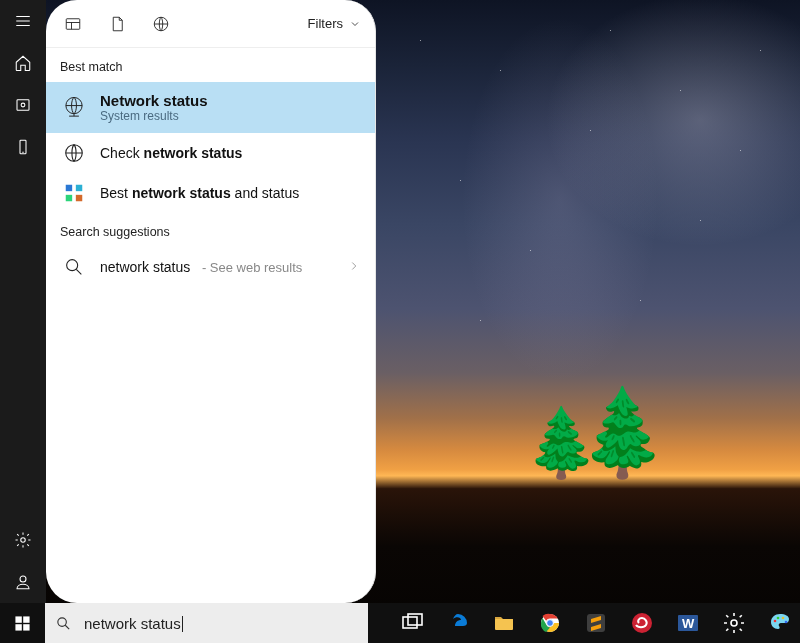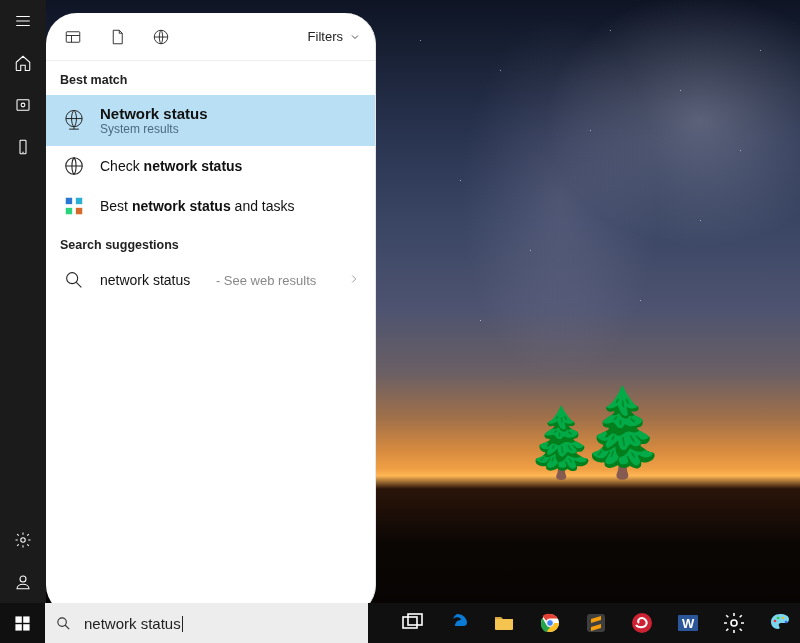--- a/index.html
+++ b/index.html
@@ -27,45 +27,45 @@
   .rail {
     position:absolute; left:0; top:0; width:46px; height:603px;
     background:#1b1b1b; display:flex; flex-direction:column; z-index:5;
   }
   .rail .ritem { width:46px; height:42px; display:flex; align-items:center; justify-content:center; color:#fff; }
   .rail .spacer { flex:1; }
   .rail svg { width:18px; height:18px; stroke:#fff; fill:none; stroke-width:1.4; }
 
   
   .panel {
-    position:absolute; left:46px; top:13px; width:330px; height:603px;
+    position:absolute; left:46px; top:0; width:330px; height:603px;
     background:#fff; z-index:4; border-right:1px solid #e6e6e6;
     display:flex; flex-direction:column;border-radius:31px;
   }
   .panel-top {
     height:48px; display:flex; align-items:center; padding:0 14px 0 10px;
     border-bottom:1px solid #eee;
   }
   .topicon { width:34px; height:34px; display:flex; align-items:center; justify-content:center; margin-right:10px; }
   .topicon svg { width:18px; height:18px; stroke:#222; fill:none; stroke-width:1.2; }
   .filters { margin-left:auto; font-size:13px; color:#222; display:flex; align-items:center; gap:6px; }
   .filters svg { width:12px; height:12px; stroke:#222; fill:none; stroke-width:1.6; }
 
-  .section-header { font-size:12.5px; font-weight:700; color:#222; padding:12px 14px 8px 14px; }
+  .section-header { font-size:12.5px; font-weight:400; color:#222; padding:12px 14px 8px 14px; }
   .result { display:flex; align-items:center; padding:6px 14px; min-height:40px; }
   .result.best { background:#b9dff4; padding:10px 14px; }
   .result .ricn { width:28px; height:28px; display:flex; align-items:center; justify-content:center; margin-right:12px; }
   .result .ricn svg { width:22px; height:22px; stroke:#222; fill:none; stroke-width:1.2; }
   .result.best .ricn svg { width:26px; height:26px; }
   .result .rtext { display:flex; flex-direction:column; }
   .result .title { font-size:14px; color:#111; }
   .result.best .title { font-weight:600; font-size:15px; }
   .result .sub { font-size:12px; color:#4a6a80; }
   .result b { font-weight:700; }
-  .result .trail { margin-left:22px; font-size:13px; color:#888; }
+  .result .trail { margin-left:8px; font-size:13px; color:#888; }
   .result .chev { margin-left:auto; }
   .result .chev svg { width:14px; height:14px; stroke:#999; fill:none; stroke-width:1.6; }
   .thin { font-size:13.5px; }
 
   .vnicon { width:20px; height:20px; }
 
   
   .taskbar {
     position:absolute; left:0; bottom:0; width:800px; height:40px;
     background:#101010; display:flex; align-items:center; z-index:6;
@@ -213,21 +213,21 @@
 
   <div class="result thin">
     <span class="ricn">
       <svg class="vnicon" viewBox="0 0 24 24">
           <rect x="3" y="3" width="7" height="7" fill="#2b78d4" stroke="none"></rect>
           <rect x="14" y="3" width="7" height="7" fill="#2bb0d4" stroke="none"></rect>
           <rect x="3" y="14" width="7" height="7" fill="#2bd47a" stroke="none"></rect>
           <rect x="14" y="14" width="7" height="7" fill="#d46a2b" stroke="none"></rect>
         </svg>
     </span>
-    <span class="title"><span>Best </span><b>network status</b><span> and tasks</span></span>
+    <span class="title"><span>Best </span><b>network status</b><span> and status</span></span>
   </div>
 
   <div class="section-header">Search suggestions</div>
 
   <div class="result thin">
     <span class="ricn">
       <svg viewBox="0 0 24 24">
           <circle cx="10" cy="10" r="6"></circle>
           <path d="M20 20l-5.5-5.5"></path>
         </svg>

